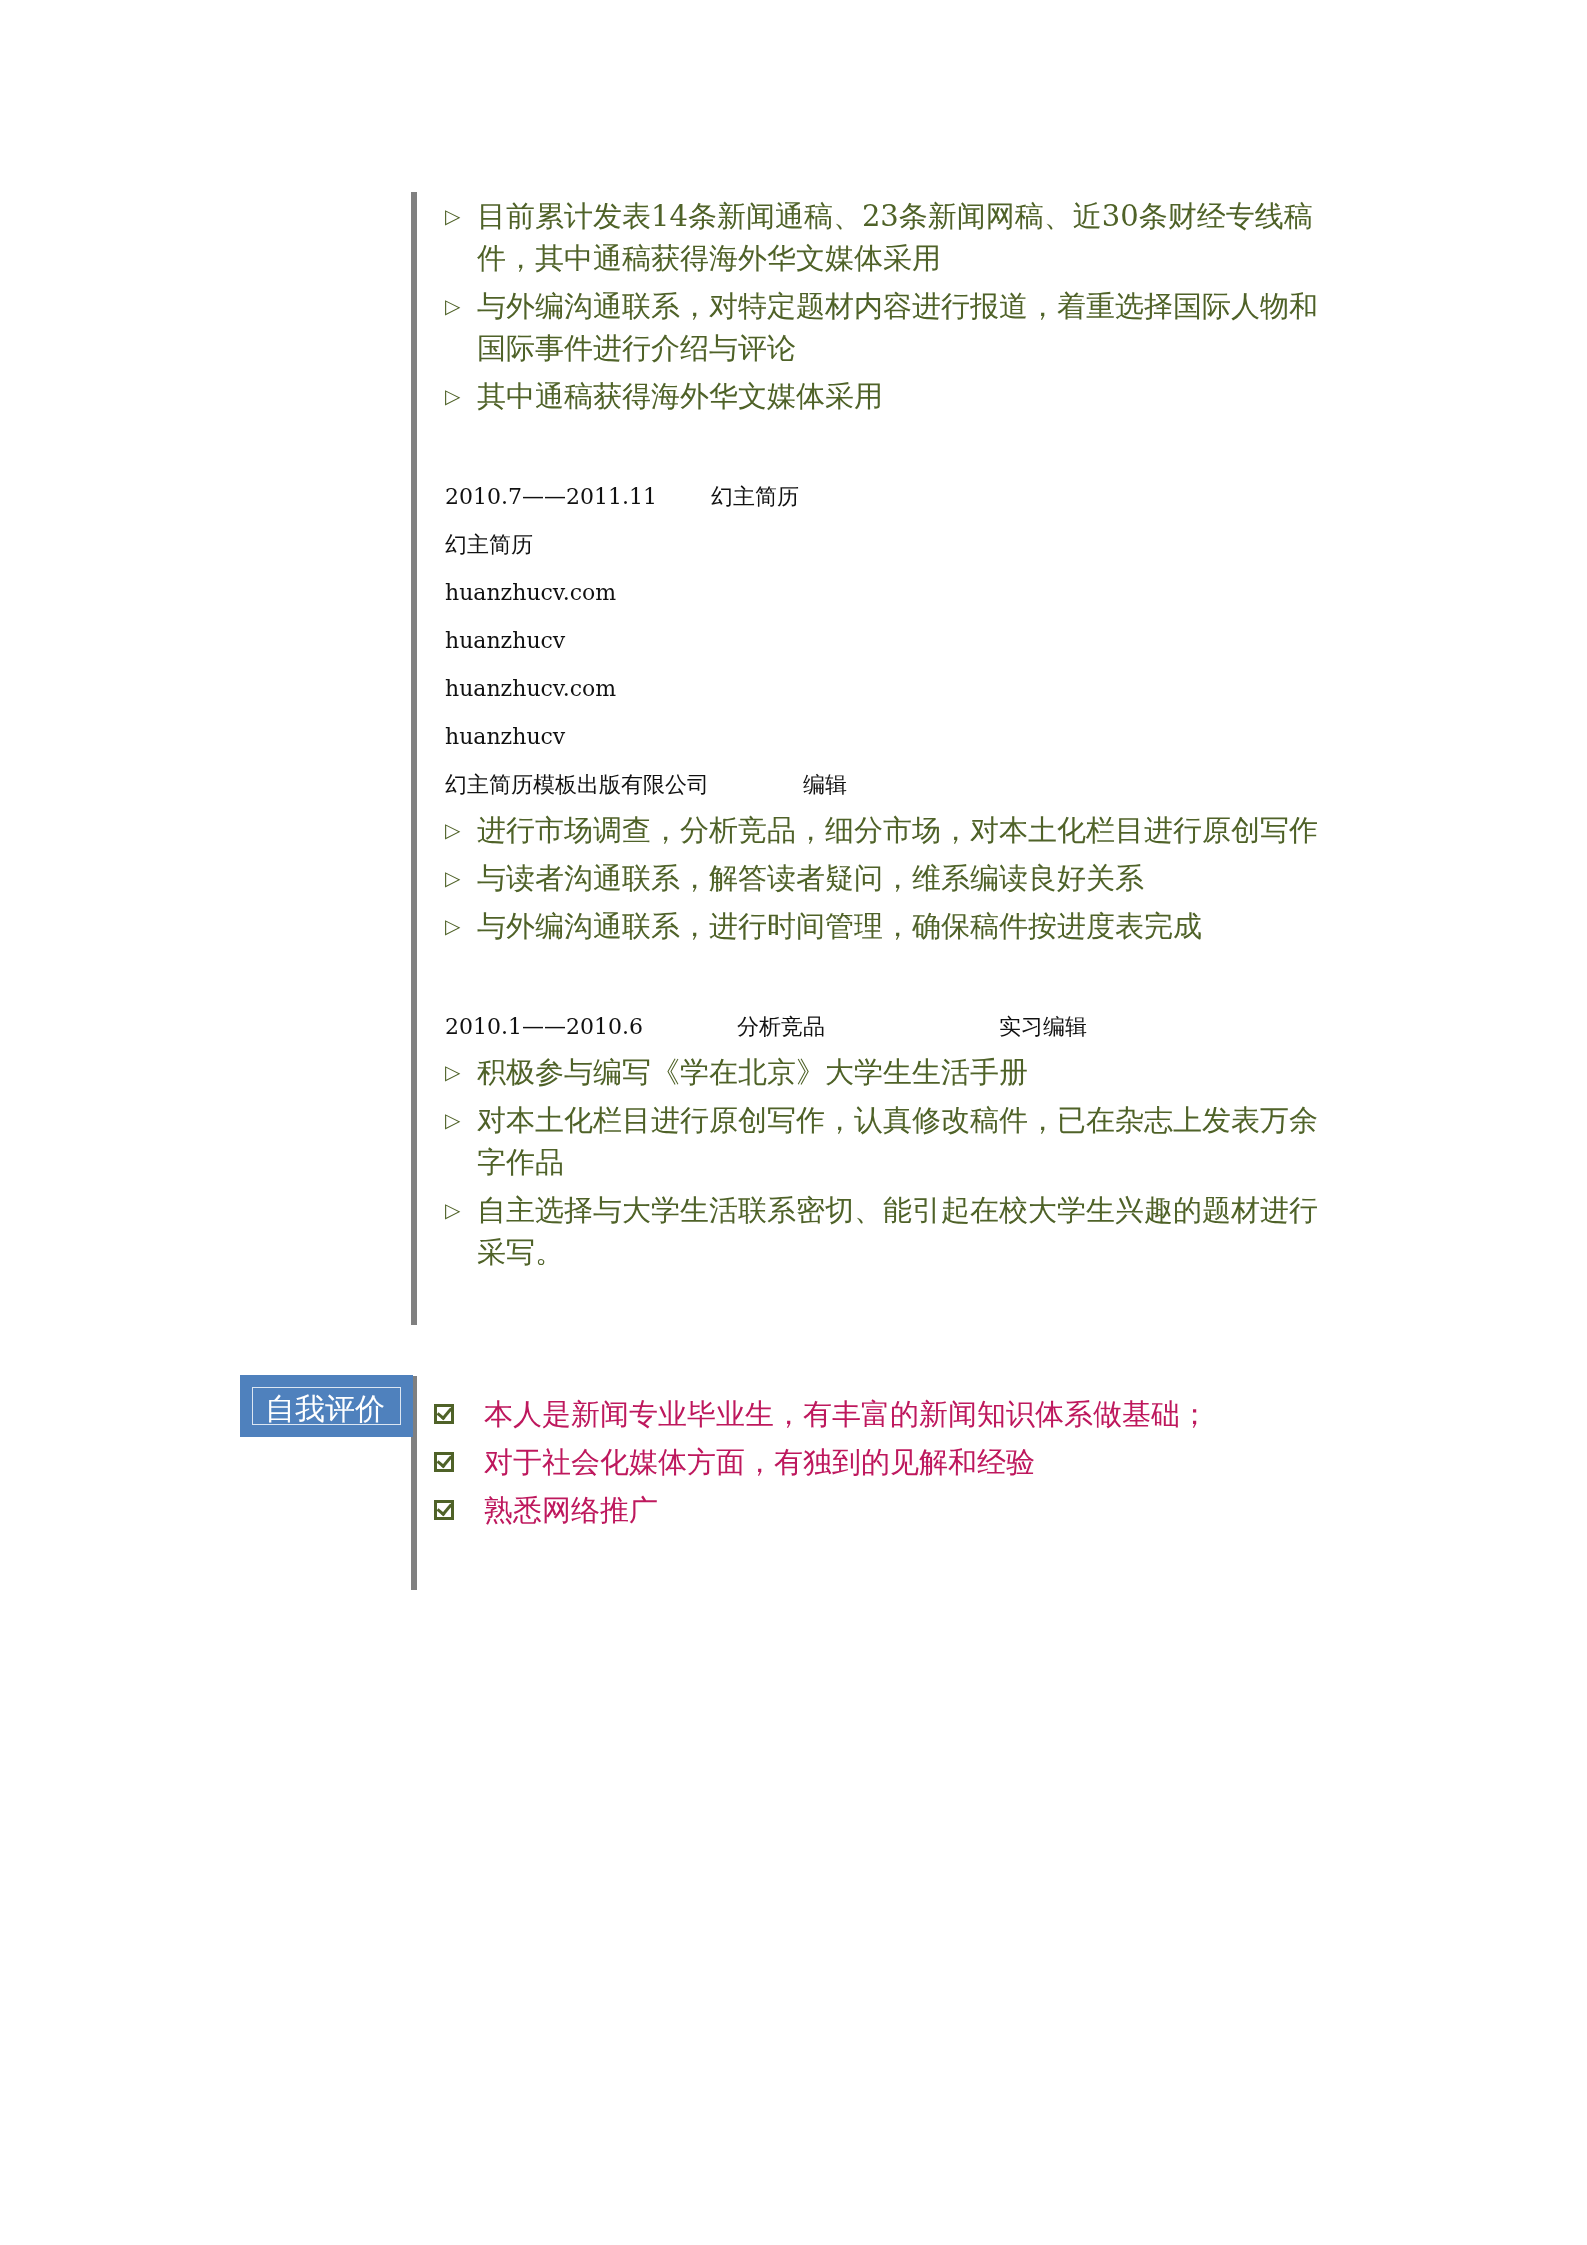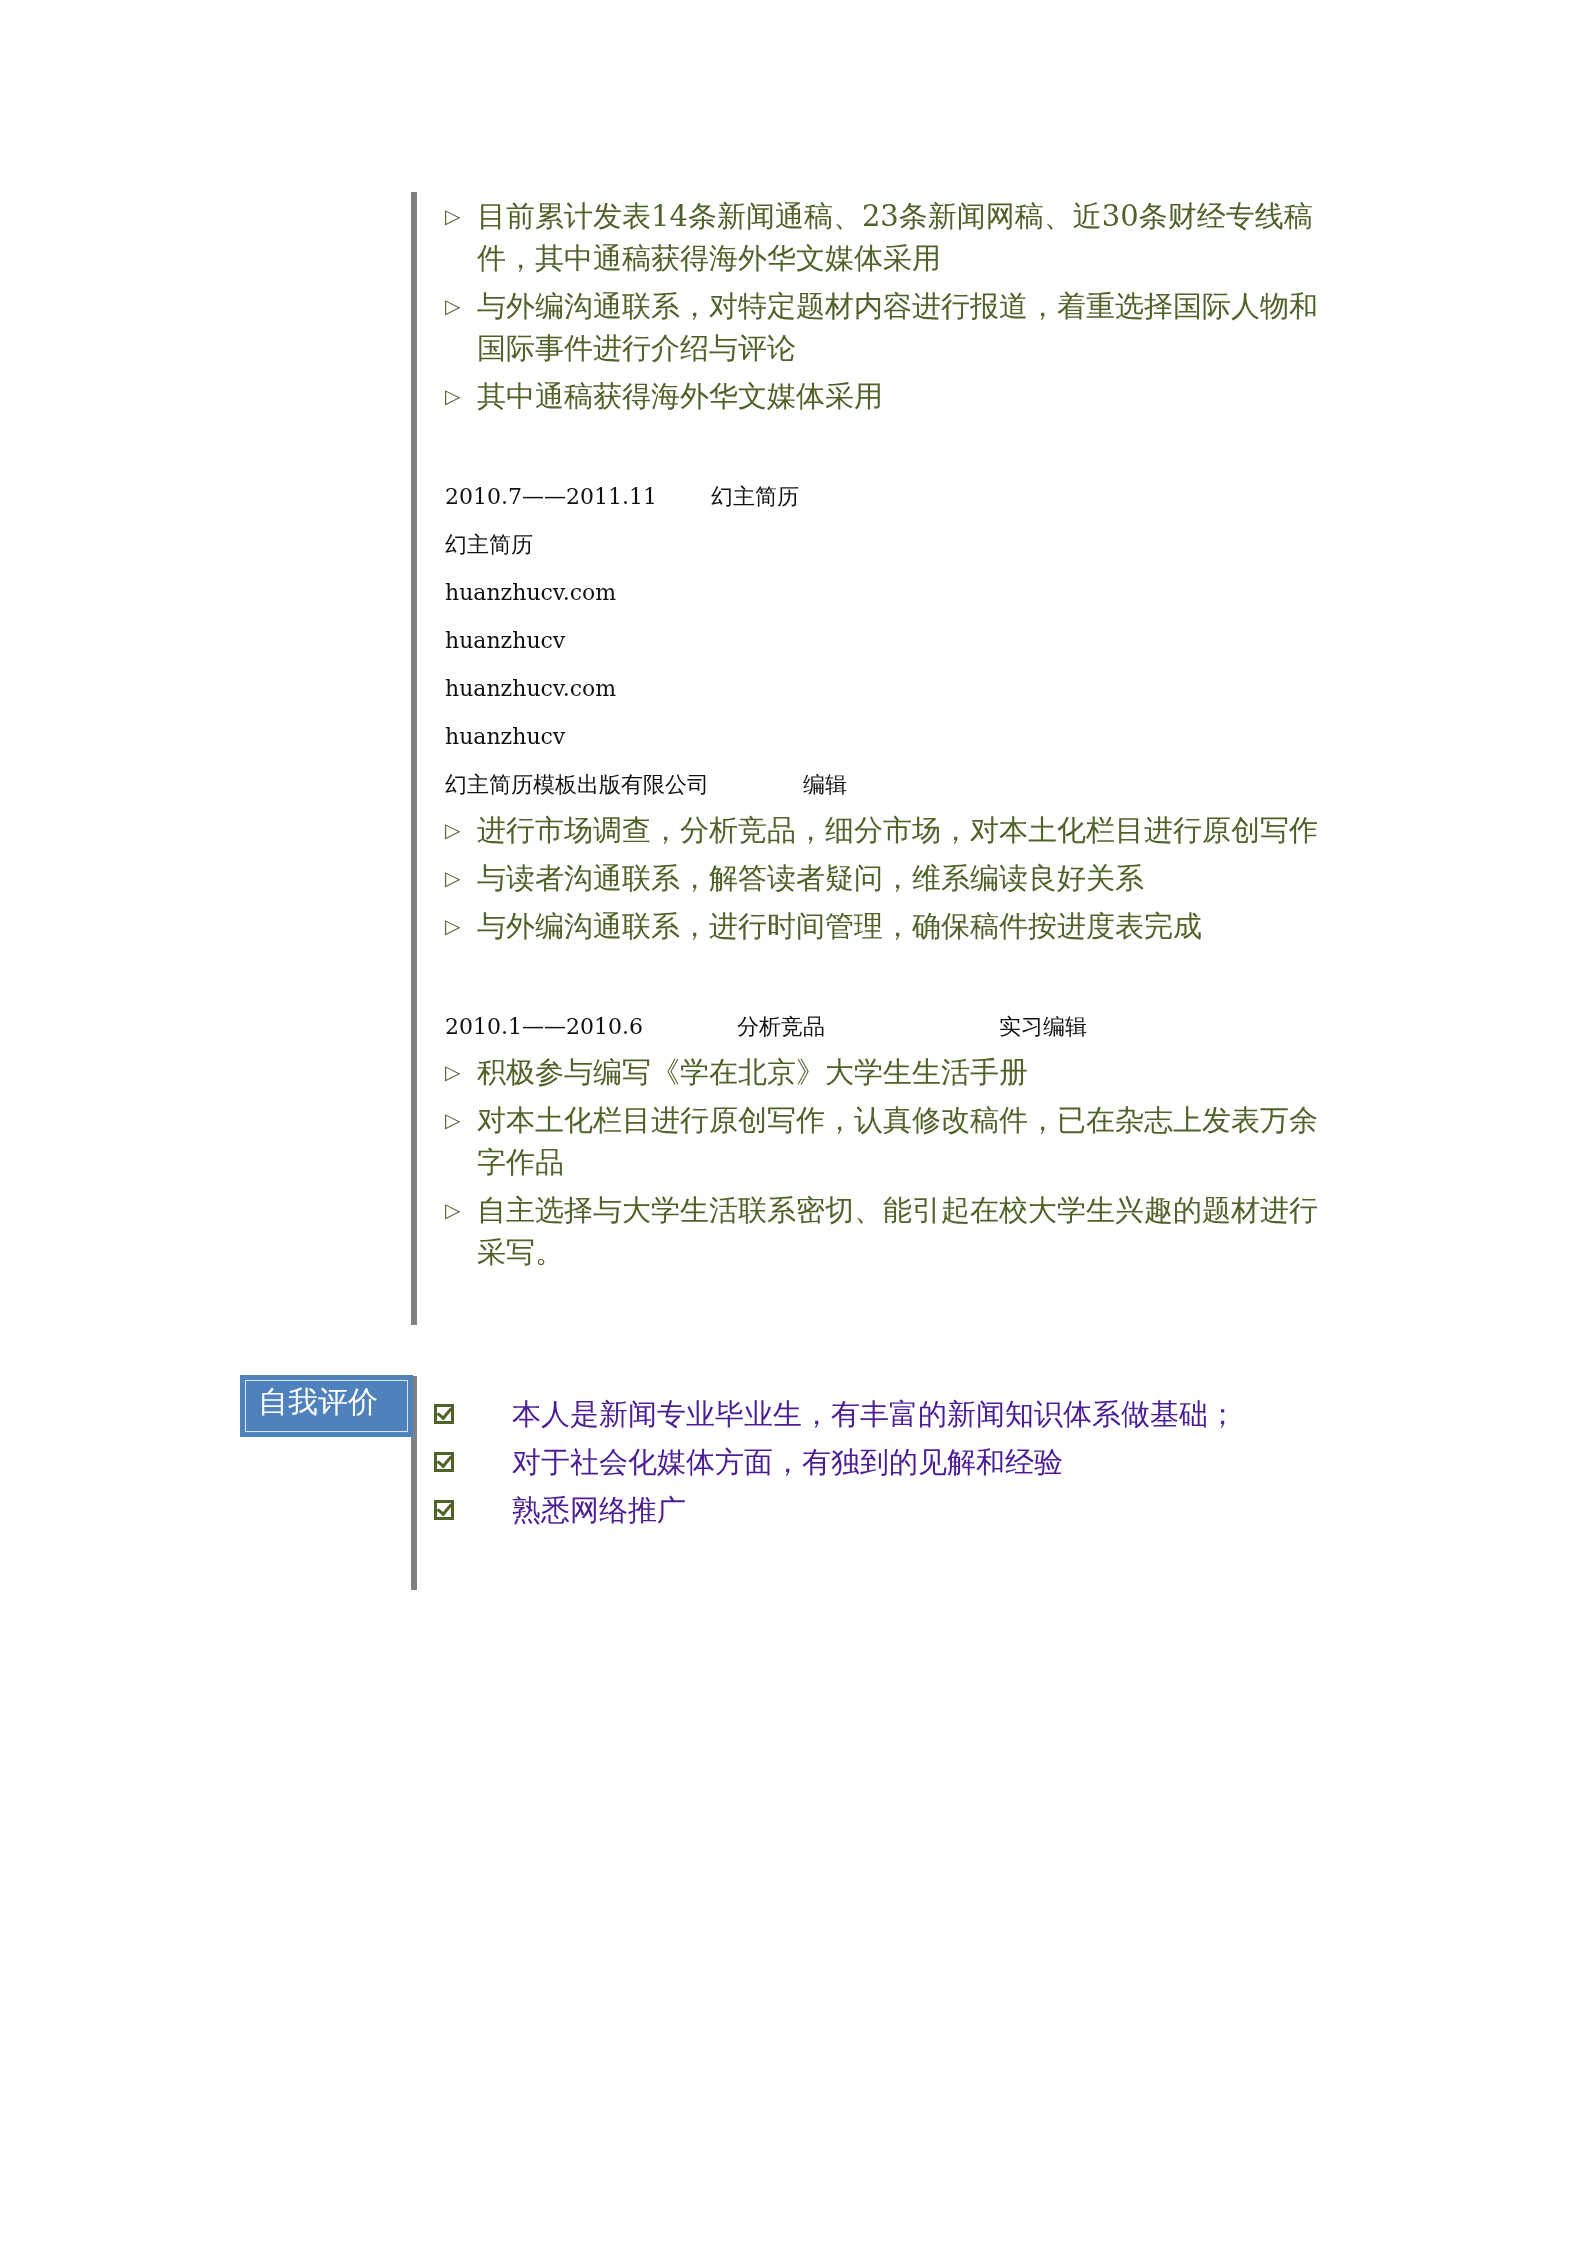--- a/index.html
+++ b/index.html
@@ -7,24 +7,24 @@
          font-family:"DejaVu Serif","Liberation Serif",serif; }
   .vbar { position:absolute; left:411px; width:6px; background:#808080; }
   .section { position:absolute; left:445px; width:900px; }
   .line { font-size:22px; line-height:48px; white-space:nowrap; }
   .black { color:#111111; }
   .bullet { display:flex; align-items:flex-start; font-size:29px; line-height:42px; color:#4f6228; margin-bottom:6px; }
   .bullet .tri { width:32px; flex:0 0 32px; font-size:20px; line-height:42px; color:#4f6228; }
   .bullet .txt { flex:1; white-space:normal; word-break:break-all; }
   .gap { height:50px; }
   .hdr { position:absolute; left:240px; top:1375px; width:173px; height:62px;
-         background:#4f81bd; box-sizing:border-box; padding:5px; }
+         background:#4f81bd; box-sizing:border-box; padding:12px; }
   .hdr .inner { border:1px solid #dce6f2; height:100%; box-sizing:border-box; color:#fff;
                 font-size:30px; line-height:42px; padding-left:12px; }
-  .check { display:flex; align-items:center; font-size:29px; line-height:48px; color:#4c1d95;gap:28px; }
+  .check { display:flex; align-items:center; font-size:29px; line-height:48px; color:#be185d; }
   .check .box { width:20px; height:20px; border:3px solid #4f6228; box-sizing:border-box; position:relative; margin-right:30px; margin-left:2px; }
   .check .box::after { content:""; position:absolute; left:3px; top:-2px; width:6px; height:11px;
                        border-right:3px solid #4f6228; border-bottom:3px solid #4f6228; transform:rotate(40deg); }
 </style>
 </head>
 <body>
 
 <div class="vbar" style="top:192px;height:1133px;"></div>
 <div class="vbar" style="top:1376px;height:214px;"></div>
 

